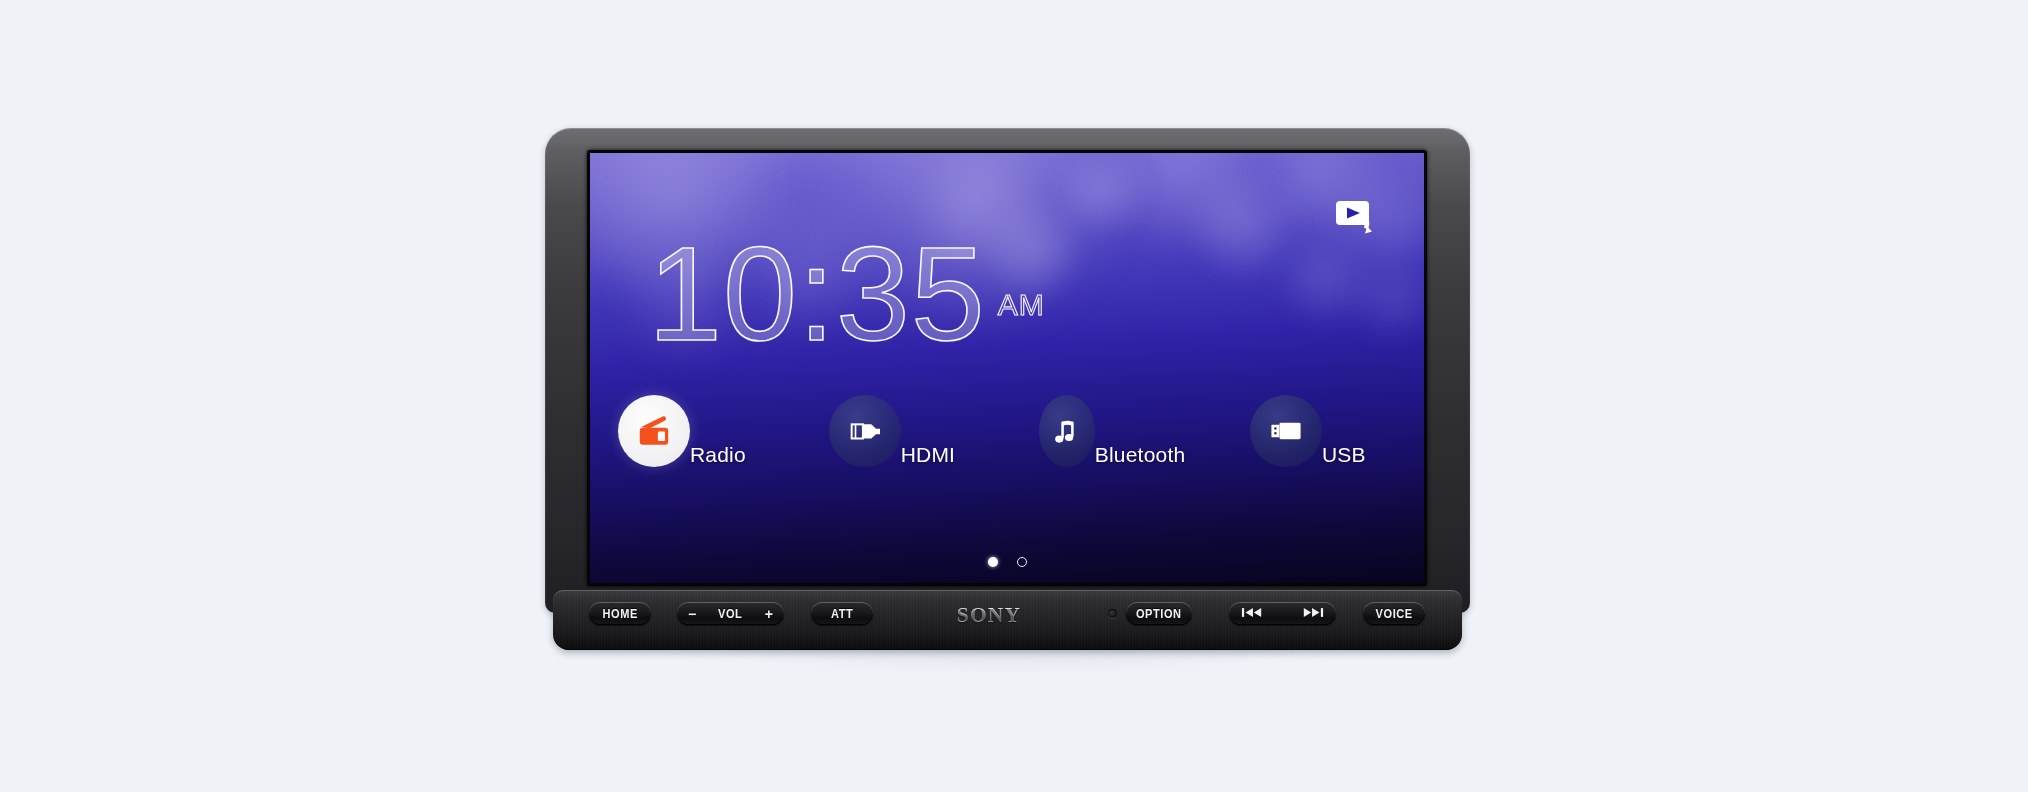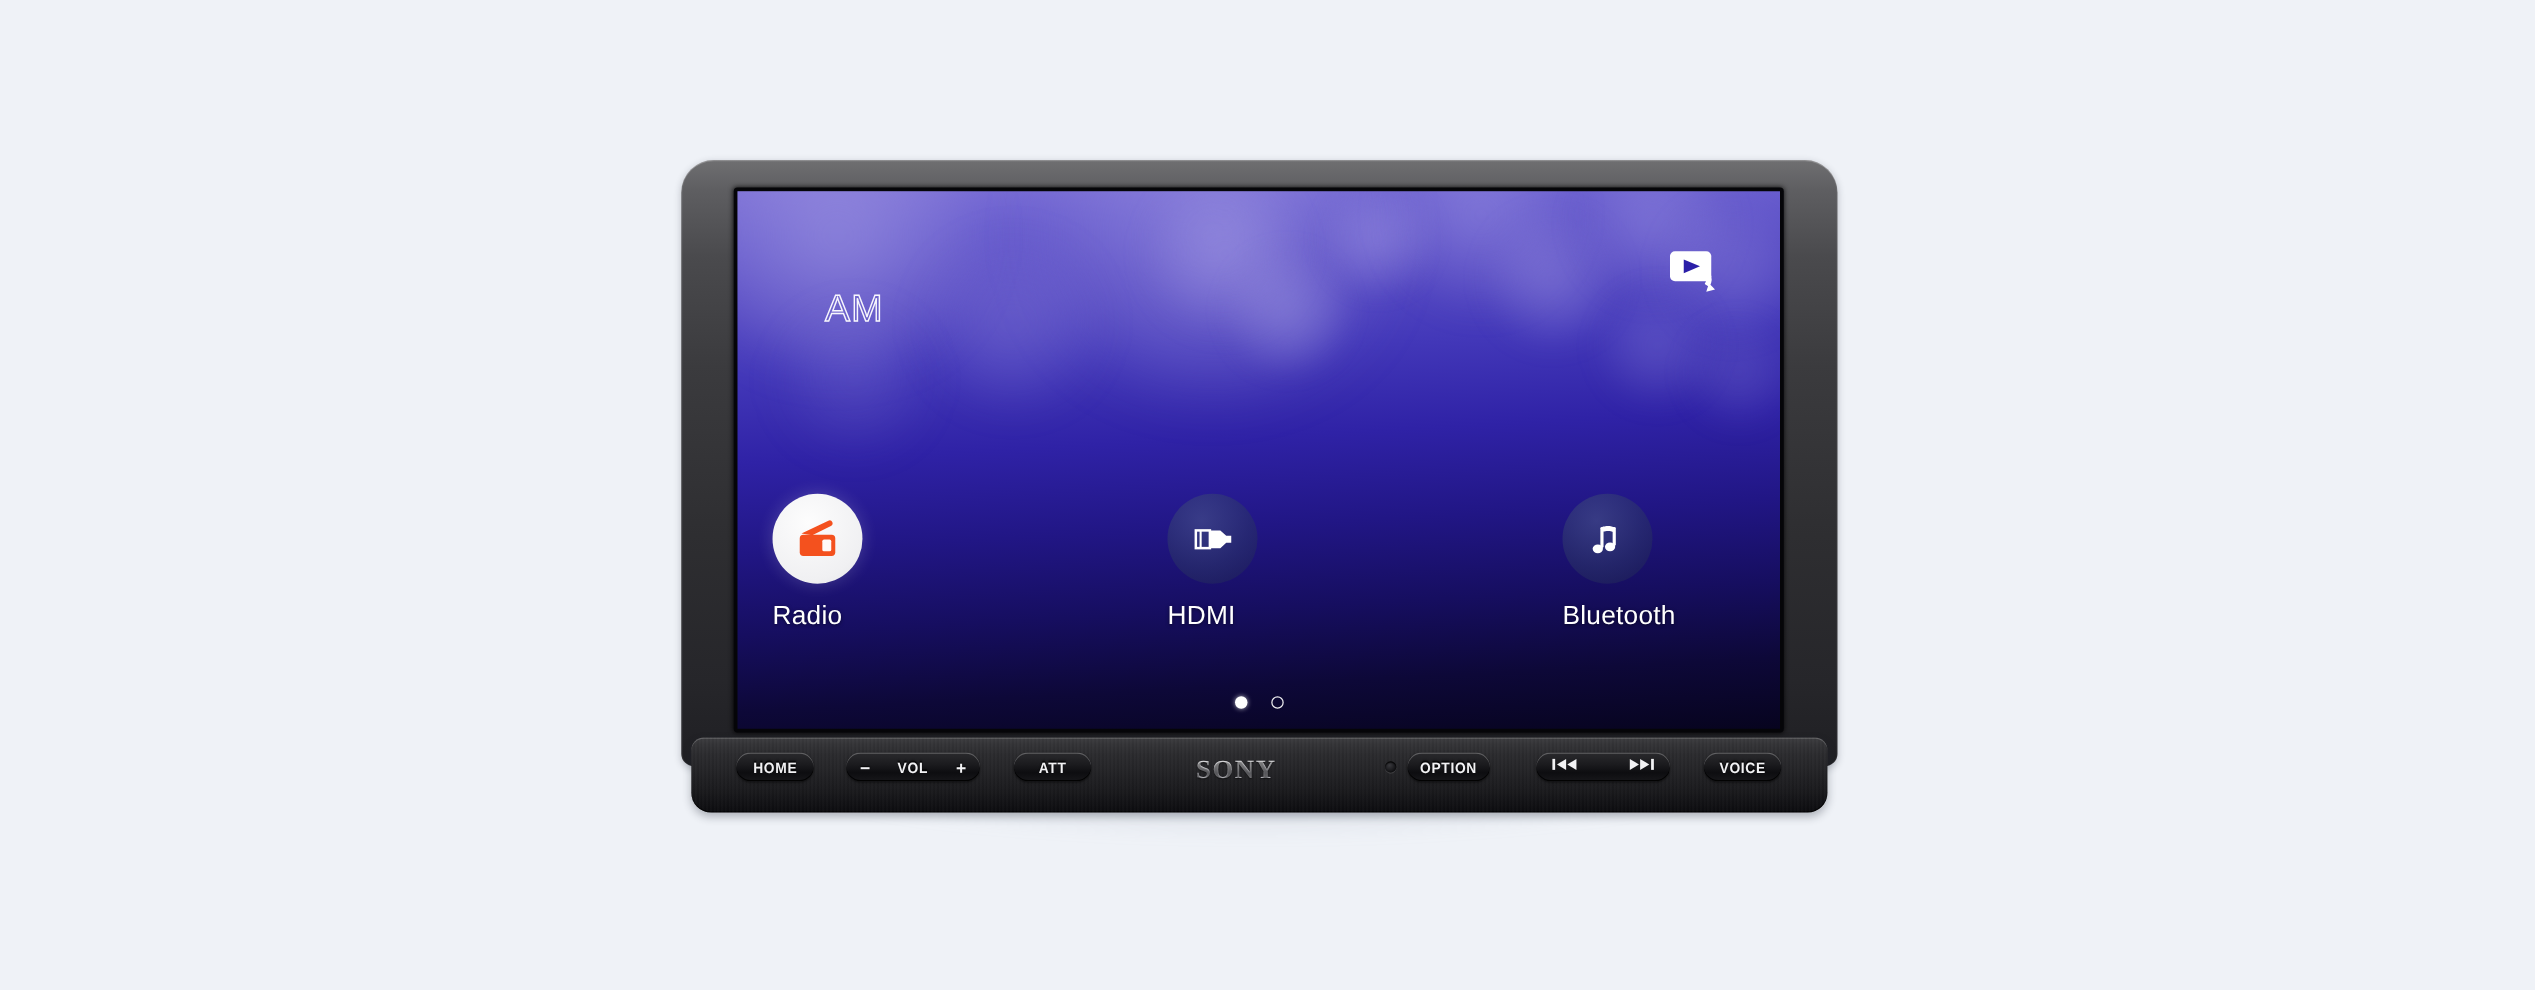--- a/index.html
+++ b/index.html
@@ -153,22 +153,21 @@
     position: absolute;
     left: 28px;
     top: 242px;
     width: 778px;
     display: flex;
     justify-content: space-between;
   }
   .source-cell {
     width: 146px;
     display: flex;
-    flex-direction: column;
-    align-items: flex-start;
+    align-items: flex-end;
     cursor: pointer;
   }
   .source-circle {
     width: 72px;
     height: 72px;
     border-radius: 50%;
     display: flex;
     align-items: center;
     justify-content: center;
     position: relative;
@@ -383,20 +382,21 @@
           <svg viewBox="0 0 48 34" width="48" height="34" aria-hidden="true">
             <rect x="0" y="1" width="33" height="24" rx="4" fill="#ffffff"></rect>
             <polygon points="11,7.5 24,13 11,18.5" fill="#2b1fa8"></polygon>
             <path d="M30 19 a9.5 9.5 0 0 1 -0.4 9.4" stroke="#ffffff" stroke-width="4.4" fill="none" stroke-linecap="butt"></path>
             <path d="M36 31.6 L29.0 33.4 L31.2 26.6 Z" fill="#ffffff"></path>
           </svg>
         </div>
 
         <div id="clock-block">
           <div id="clock-inner">
+            <span id="clock-time">10:35</span>
             <span id="clock-meridiem">AM</span>
           </div>
         </div>
 
         <div id="source-row">
 
           <div class="source-cell">
             <div class="source-circle light">
               <svg viewBox="0 0 48 48" width="44" height="44" aria-hidden="true">
                 <path d="M10 19.5 L33.5 8.2 a2.6 2.6 0 0 1 3.4 1.2 a2.6 2.6 0 0 1 -1.2 3.4 L19.4 21 Z" fill="#f4511e"></path>
@@ -425,20 +425,31 @@
                 <rect x="16.8" y="12.0" width="3.2" height="21.4" rx="1.5" fill="#ffffff"></rect>
                 <rect x="29.2" y="12.0" width="3.2" height="19.4" rx="1.5" fill="#ffffff"></rect>
                 <ellipse cx="14.2" cy="34.2" rx="5.2" ry="4.5" fill="#ffffff"></ellipse>
                 <ellipse cx="26.6" cy="32.2" rx="5.2" ry="4.5" fill="#ffffff"></ellipse>
               </svg>
             </div>
             <div class="source-label">Bluetooth</div>
           </div>
 
 
+          <div class="source-cell">
+            <div class="source-circle dim">
+              <svg viewBox="0 0 48 48" width="40" height="40" aria-hidden="true">
+                <rect x="6.5" y="16.5" width="9.5" height="15" rx="1" fill="#ffffff"></rect>
+                <rect x="10.0" y="19.6" width="2.6" height="2.6" fill="#1b2246"></rect>
+                <rect x="10.0" y="25.4" width="2.6" height="2.6" fill="#1b2246"></rect>
+                <rect x="16.2" y="14.2" width="25.3" height="19.6" rx="1.6" fill="#ffffff"></rect>
+              </svg>
+            </div>
+            <div class="source-label">USB</div>
+          </div>
 
         </div>
 
         <div id="page-dots">
           <div class="page-dot on"></div>
           <div class="page-dot off"></div>
         </div>
 
       </div>
     </div>

